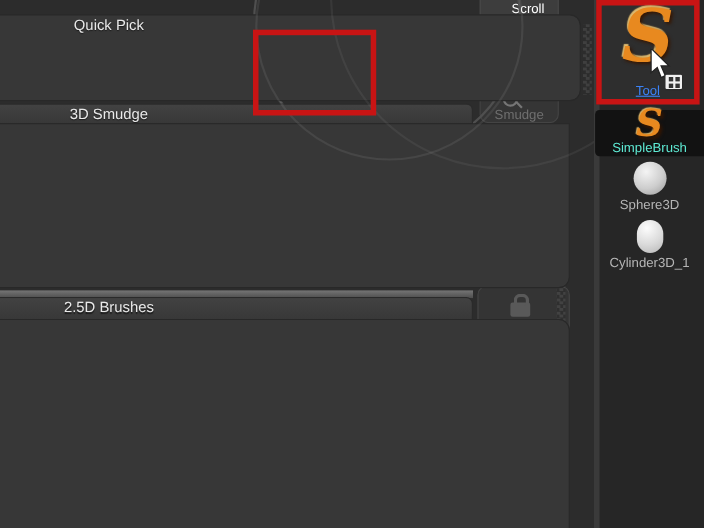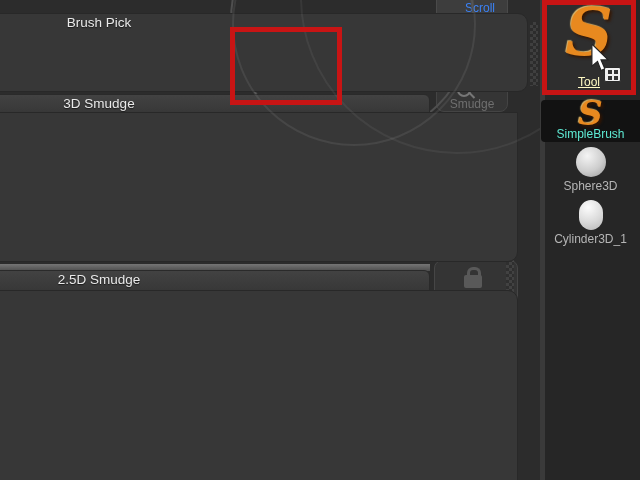--- a/index.html
+++ b/index.html
@@ -113,32 +113,32 @@
   .cursor{position:absolute;left:589px;top:44px;z-index:9;}
   .gridbadge{position:absolute;left:604px;top:67px;width:17px;height:15px;background:#f0f0f0;border:1px solid #2a2a2a;
              border-radius:2px;z-index:9;box-sizing:border-box;
              background-image:linear-gradient(#333,#333),linear-gradient(#333,#333),linear-gradient(#333,#333),linear-gradient(#333,#333);
              background-size:4px 4px;background-position:3px 2px,9px 2px,3px 8px,9px 8px;background-repeat:no-repeat;}
 </style>
 </head>
 <body>
 
 <div class="shelfbtn" style="left:436px;top:-10px;width:72px;height:38px;"></div>
-<div class="shelftxt" style="left:436px;top:1px;width:88px;color:#3b82f6;">Scroll</div>
+<div class="shelftxt" style="left:436px;top:1px;width:88px;color:#ffffff;">Scroll</div>
 <div class="shelfbtn" style="left:436px;top:80px;width:72px;height:32px;background:#353535;border-color:#444;"></div>
 <span class="mag"></span>
 <div class="shelftxt" style="left:436px;top:97px;width:72px;color:#6f6f6f;">Smudge</div>
 <div class="shelfbtn" style="left:434px;top:260px;width:84px;height:44px;background:#343434;border-color:#464646;"></div>
 <span class="lock"></span>
 <div class="checker" style="left:530px;top:22px;width:8px;height:64px;"></div>
 <div class="checker" style="left:506px;top:256px;width:8px;height:40px;"></div>
 <div class="arc" style="left:230px;top:-102px;width:240px;height:240px;border:2px solid #4f4f4f;z-index:0;"></div>
 
 <div class="panel p-qp">
-  <div class="ptitle">Brush Pick</div>
+  <div class="ptitle">Quick Pick</div>
 </div>
 <div class="tile cut" style="left:-48px;top:33px;height:57px;">
   <span class="icon i-cube"></span>
   <div class="tl">phere</div>
 </div>
 <div class="tile" style="left:46px;top:33px;height:57px;">
   <span class="icon i-cylround"></span>
   <div class="tl">Cylinder3D_1</div>
 </div>
 <div class="tile" style="left:141px;top:33px;height:57px;">
@@ -209,21 +209,21 @@
   <span class="icon i-cylround"></span>
   <div class="tl">Cylinder3D_1</div>
 </div>
 <div class="tile" style="left:426px;top:167px;width:90px;height:50px;">
   <span class="icon i-sphere"></span>
   <div class="tl">Sphere3D</div>
 </div>
 
 <div class="bar-25"></div>
 <div class="p-hdr h-25">
-  <div class="ptitle">2.5D Smudge</div>
+  <div class="ptitle">2.5D Brushes</div>
 </div>
 <div class="panel b-25"></div>
 
 <div class="tile cut" style="left:-48px;top:293px;height:50px;">
   <span class="icon i-orangeblob"></span>
   <div class="tl">Brush</div>
 </div>
 <div class="tile" style="left:46px;top:293px;height:50px;">
   <span class="icon i-smudge"></span>
   <div class="tl">Smudge</div>
@@ -313,21 +313,21 @@
 </div>
 
 <div class="arc" style="left:232px;top:-98px;width:240px;height:240px;border:2px solid rgba(165,165,165,.14);z-index:3;"></div>
 <div class="arc" style="left:300px;top:-160px;width:310px;height:310px;border:2px solid rgba(165,165,165,.10);z-index:3;"></div>
 
 <div class="tray">
   <div class="tray-strip"></div>
 
   <div class="abs" style="left:2px;top:0;width:94px;height:95px;border:5px solid #c81414;background:#2e2e2e;box-sizing:border-box;">
     <div class="sglyph" style="position:absolute;left:0;right:0;top:-6px;text-align:center;font-size:66px;line-height:1;">S</div>
-    <div class="tray-label" style="bottom:1px;color:#fef9c3;text-decoration:underline;">Tool</div>
+    <div class="tray-label" style="bottom:1px;color:#3b82f6;text-decoration:underline;">Tool</div>
   </div>
 
   <div class="abs" style="left:1px;top:100px;width:99px;height:42px;background:#121212;border-radius:4px 0 0 4px;">
     <div class="sglyph" style="position:absolute;left:0;right:0;top:-4px;text-align:center;font-size:34px;line-height:1;">S</div>
     <div class="tray-label" style="bottom:1px;color:#5eead4;">SimpleBrush</div>
   </div>
 
   <div class="abs" style="left:1px;top:145px;width:99px;height:50px;">
     <span class="i-sphere" style="position:absolute;left:50%;transform:translateX(-50%);top:2px;width:30px;height:30px;"></span>
     <div class="tray-label" style="bottom:2px;">Sphere3D</div>

